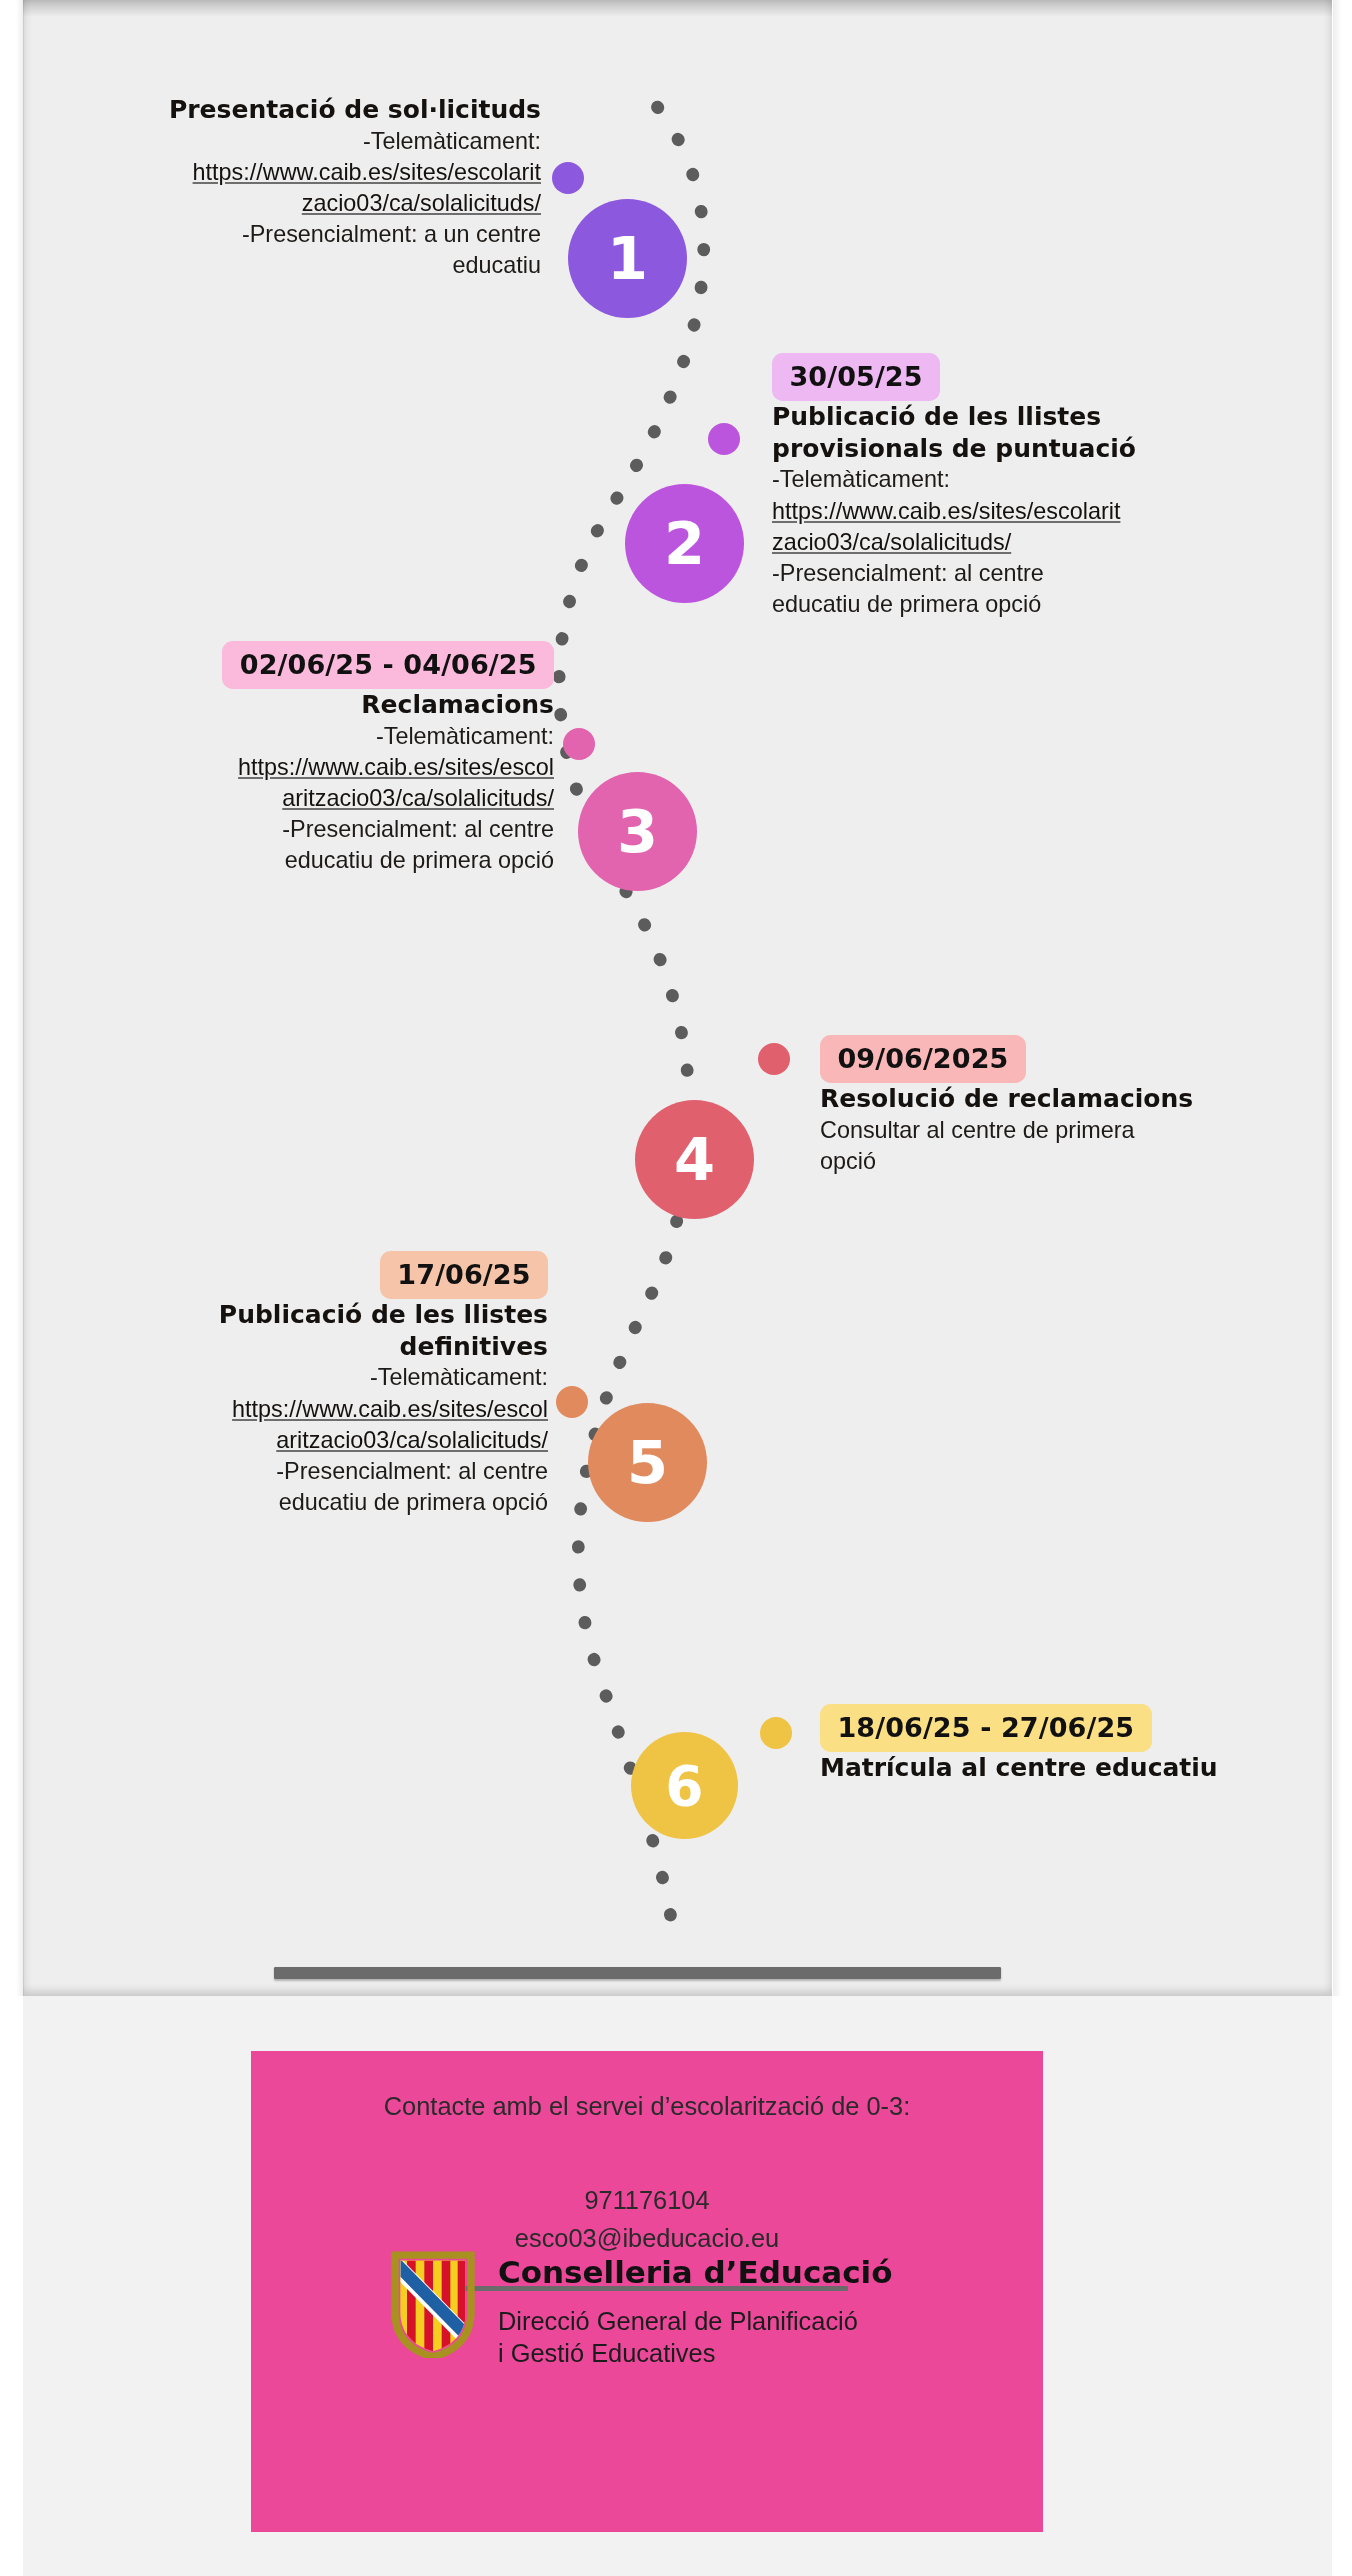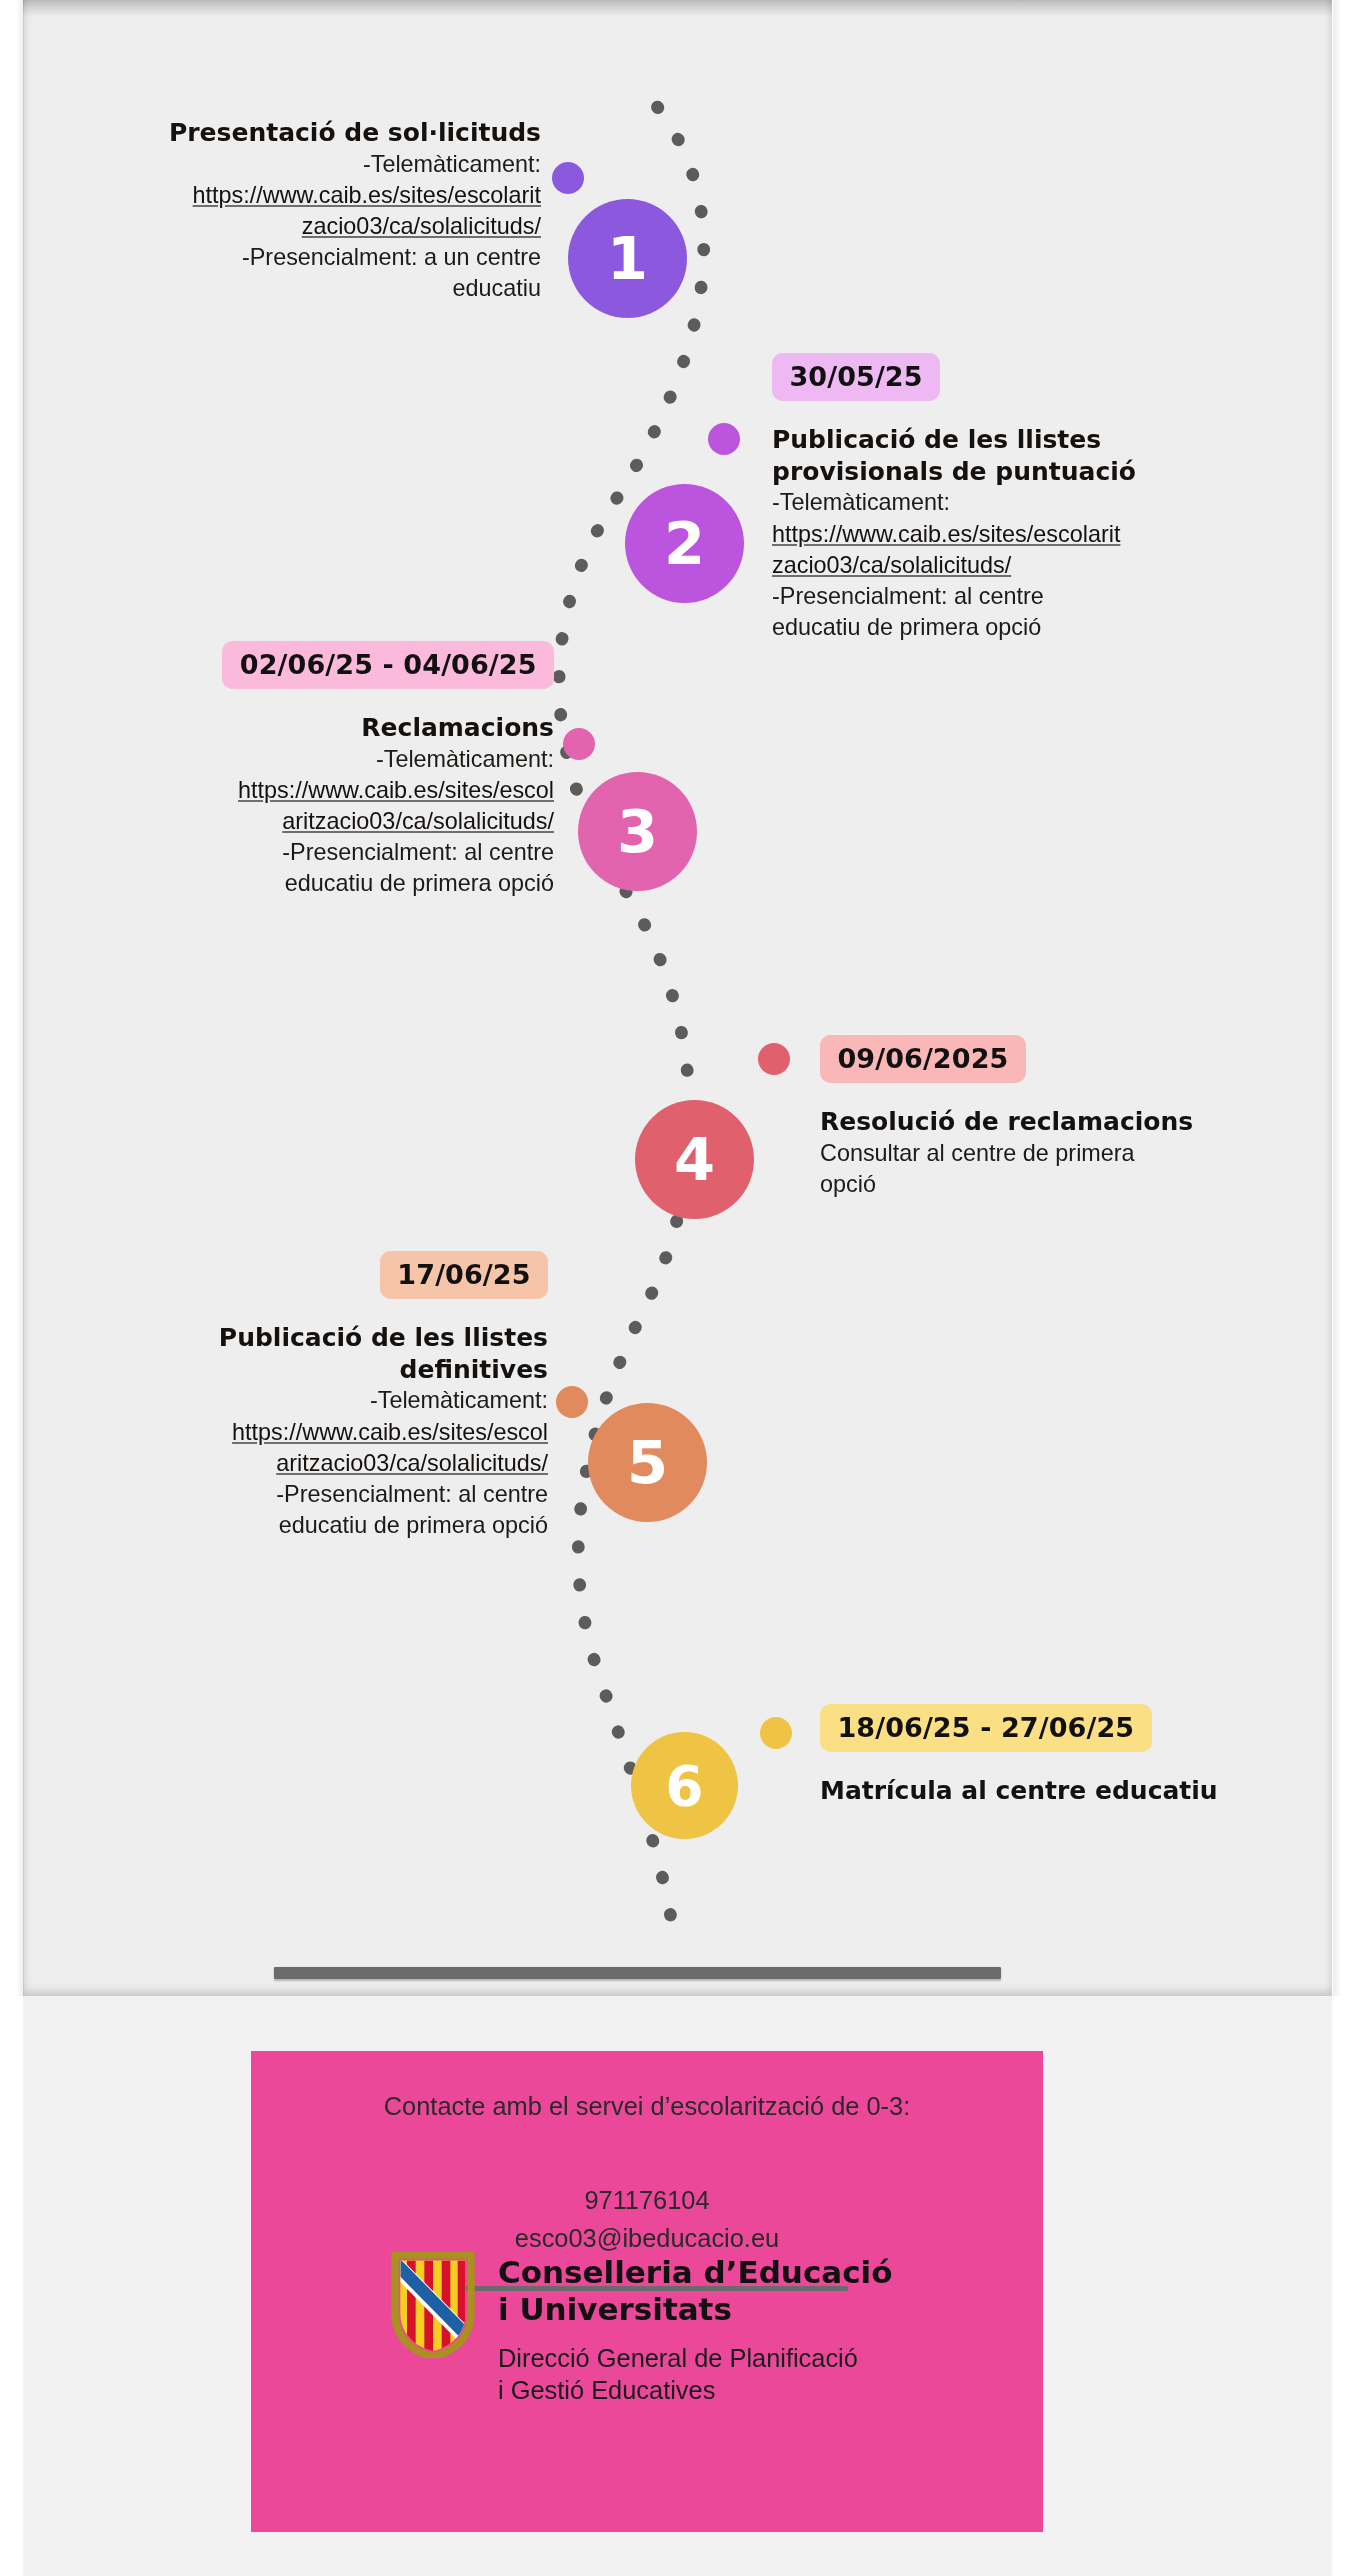--- a/index.html
+++ b/index.html
@@ -19,21 +19,21 @@
         background:linear-gradient(to right,rgba(0,0,0,.07),rgba(0,0,0,0));}
 
   
   #timeline-svg{position:absolute;left:23.4px;top:0;width:1309px;height:1996px;}
 
   
   .step{position:absolute;}
   .badge{display:inline-block;padding:8px 17.4px 9.4px 17.4px;border-radius:10.7px;
          font-size:27px;font-weight:bold;color:#111111;letter-spacing:0.1px;white-space:nowrap;
          font-family:"DejaVu Sans",sans-serif;}
-  .s-title{font-size:25px;font-weight:bold;color:#15110f;line-height:1.26;margin-top:23px;
+  .s-title{font-size:25px;font-weight:bold;color:#15110f;line-height:1.26;
            font-family:"DejaVu Sans",sans-serif;}
   .s-line{font-size:23.4px;color:#1d1a17;line-height:1.33;font-family:"Liberation Sans",sans-serif;}
   .s-link{font-size:23.4px;color:#15110f;line-height:1.33;text-decoration:underline;
           text-decoration-color:#6e6e6e;word-break:break-all;display:block;
           font-family:"Liberation Sans",sans-serif;}
   .right-al{text-align:right;}
   .left-al{text-align:left;}
 
   
   .num-circle{position:absolute;border-radius:50%;display:flex;align-items:center;justify-content:center;
@@ -183,21 +183,20 @@
           <rect x="24" y="10" width="13" height="150" fill="#D6122A"></rect>
           <rect x="50" y="10" width="13" height="150" fill="#D6122A"></rect>
           <rect x="76" y="10" width="13" height="150" fill="#D6122A"></rect>
           <rect x="100" y="10" width="13" height="150" fill="#D6122A"></rect>
           <path d="M6 2 L128 126 L112 146 L-10 22 Z" fill="#ffffff"></path>
           <path d="M10 8 L122 122 L110 136 L-2 22 Z" fill="#1F5FA3"></path>
         </g>
       </svg>
       <div id="logo-text">
         <div class="logo-l1">Conselleria d’Educació</div>
-        <div class="logo-l1">i Universitats</div>
         <div class="logo-l2">Direcció General de Planificació</div>
         <div class="logo-l2" style="margin-top:0;">i Gestió Educatives</div>
       </div>
     </div>
   </div>
 
 </div>
 
 
 </body></html>

